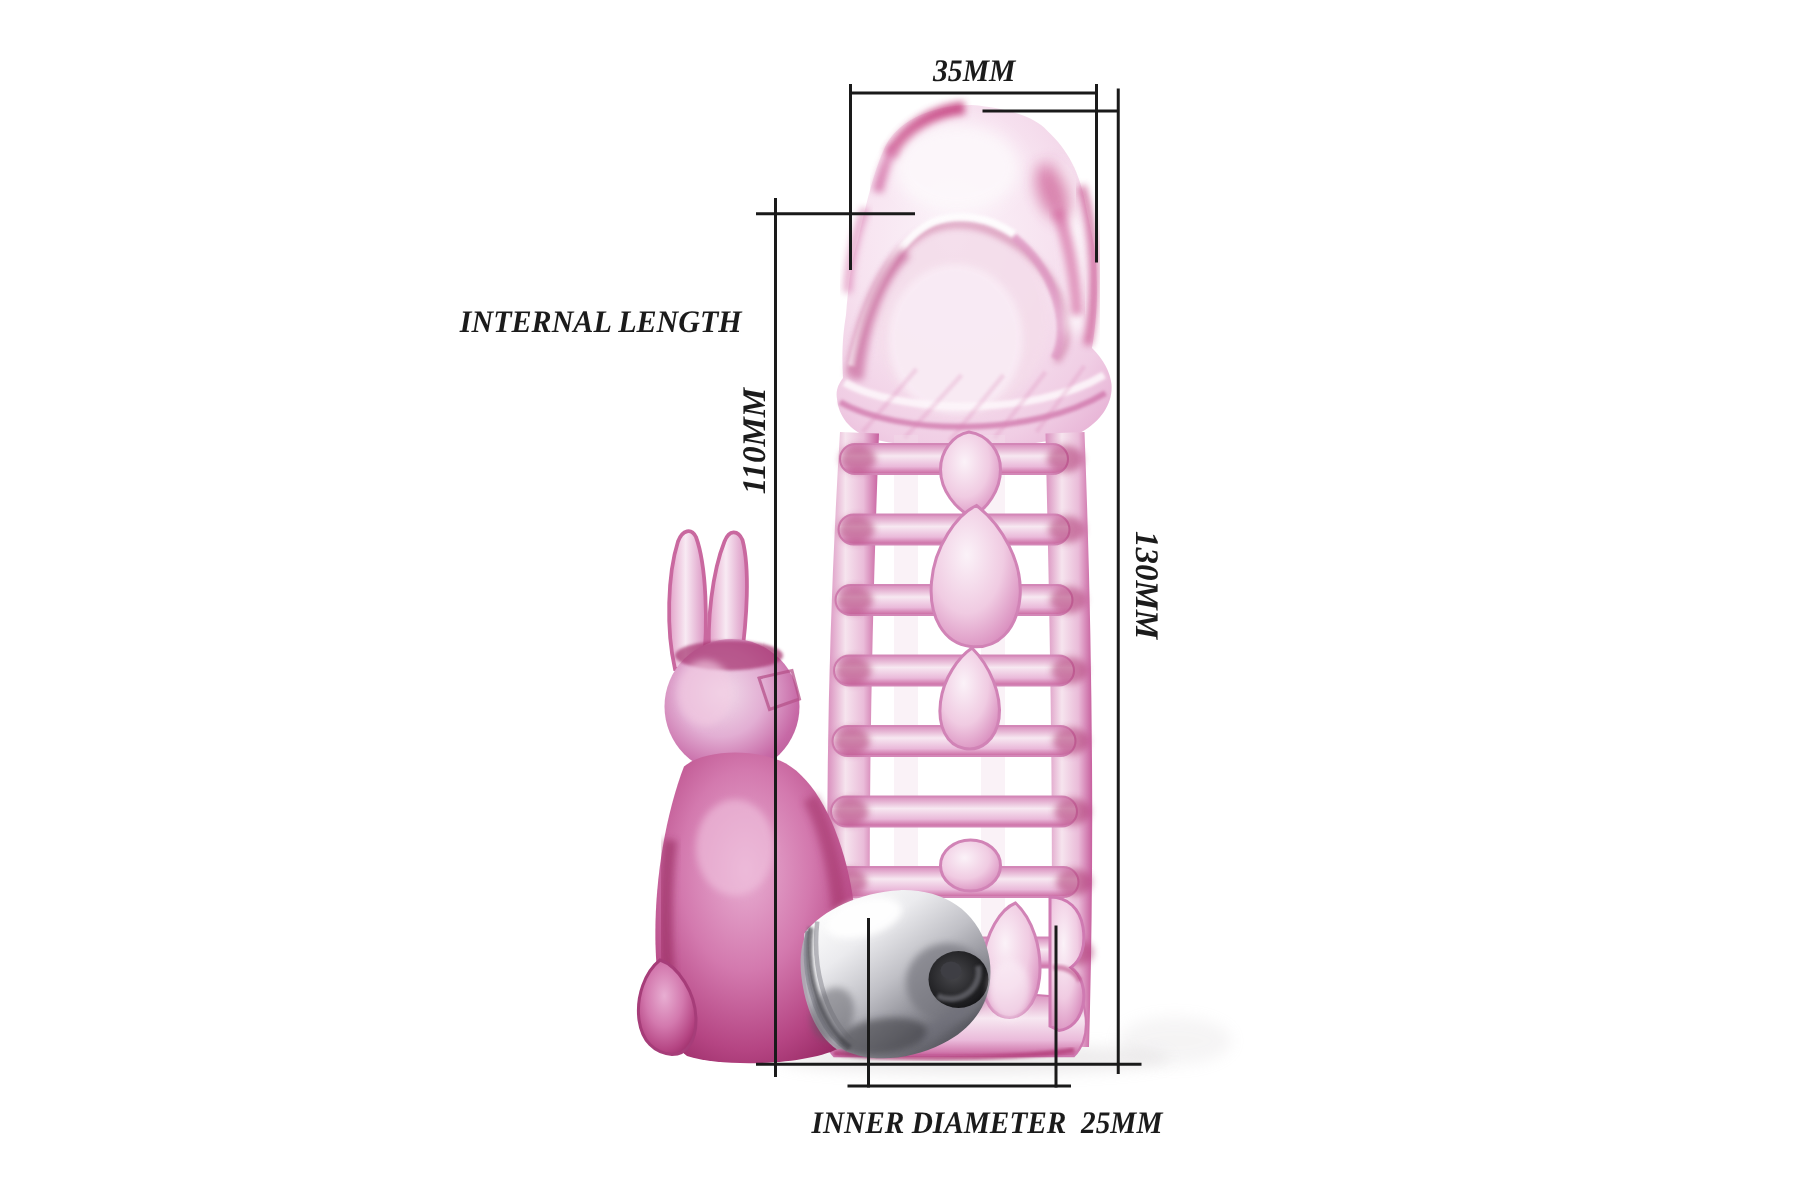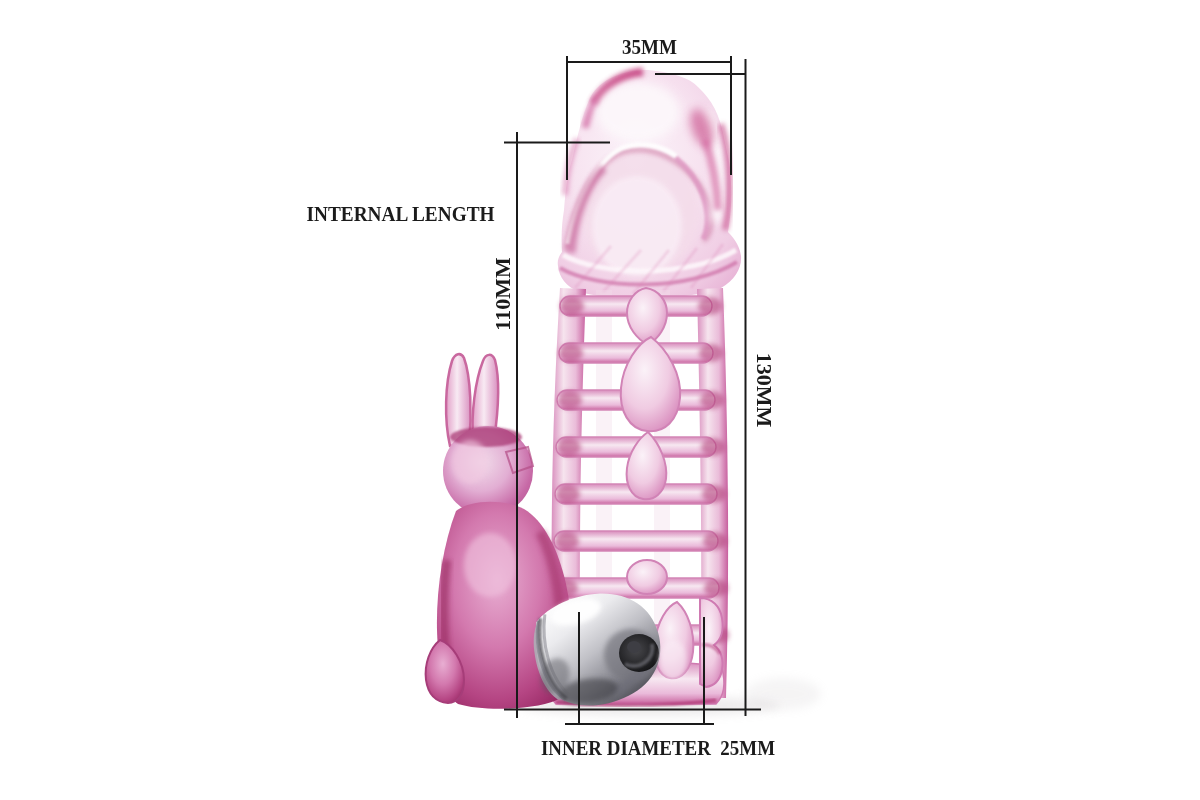--- a/index.html
+++ b/index.html
@@ -1,16 +1,16 @@
 <!DOCTYPE html>
 <html><head>
 <meta charset="utf-8">
 <style>
   html,body{margin:0;padding:0;background:#ffffff;width:1200px;height:800px;overflow:hidden;}
-  .stage{position:relative;width:1200px;height:636px;background:#ffffff;}
+  .stage{position:relative;width:1200px;height:636px;background:#ffffff;font-style:italic;}
   svg{position:absolute;left:0;top:0;}
   .lbl{font-family:"Liberation Serif", serif;font-weight:bold;fill:#1b1b1b;}
 </style>
 </head>
 <body>
 <div class="stage">
 <svg width="1200" height="800" viewBox="0 0 1200 800">
 <defs>
   <radialGradient id="headG" cx="42%" cy="38%" r="78%">
     <stop offset="0%" stop-color="#fbf3f9"></stop>

